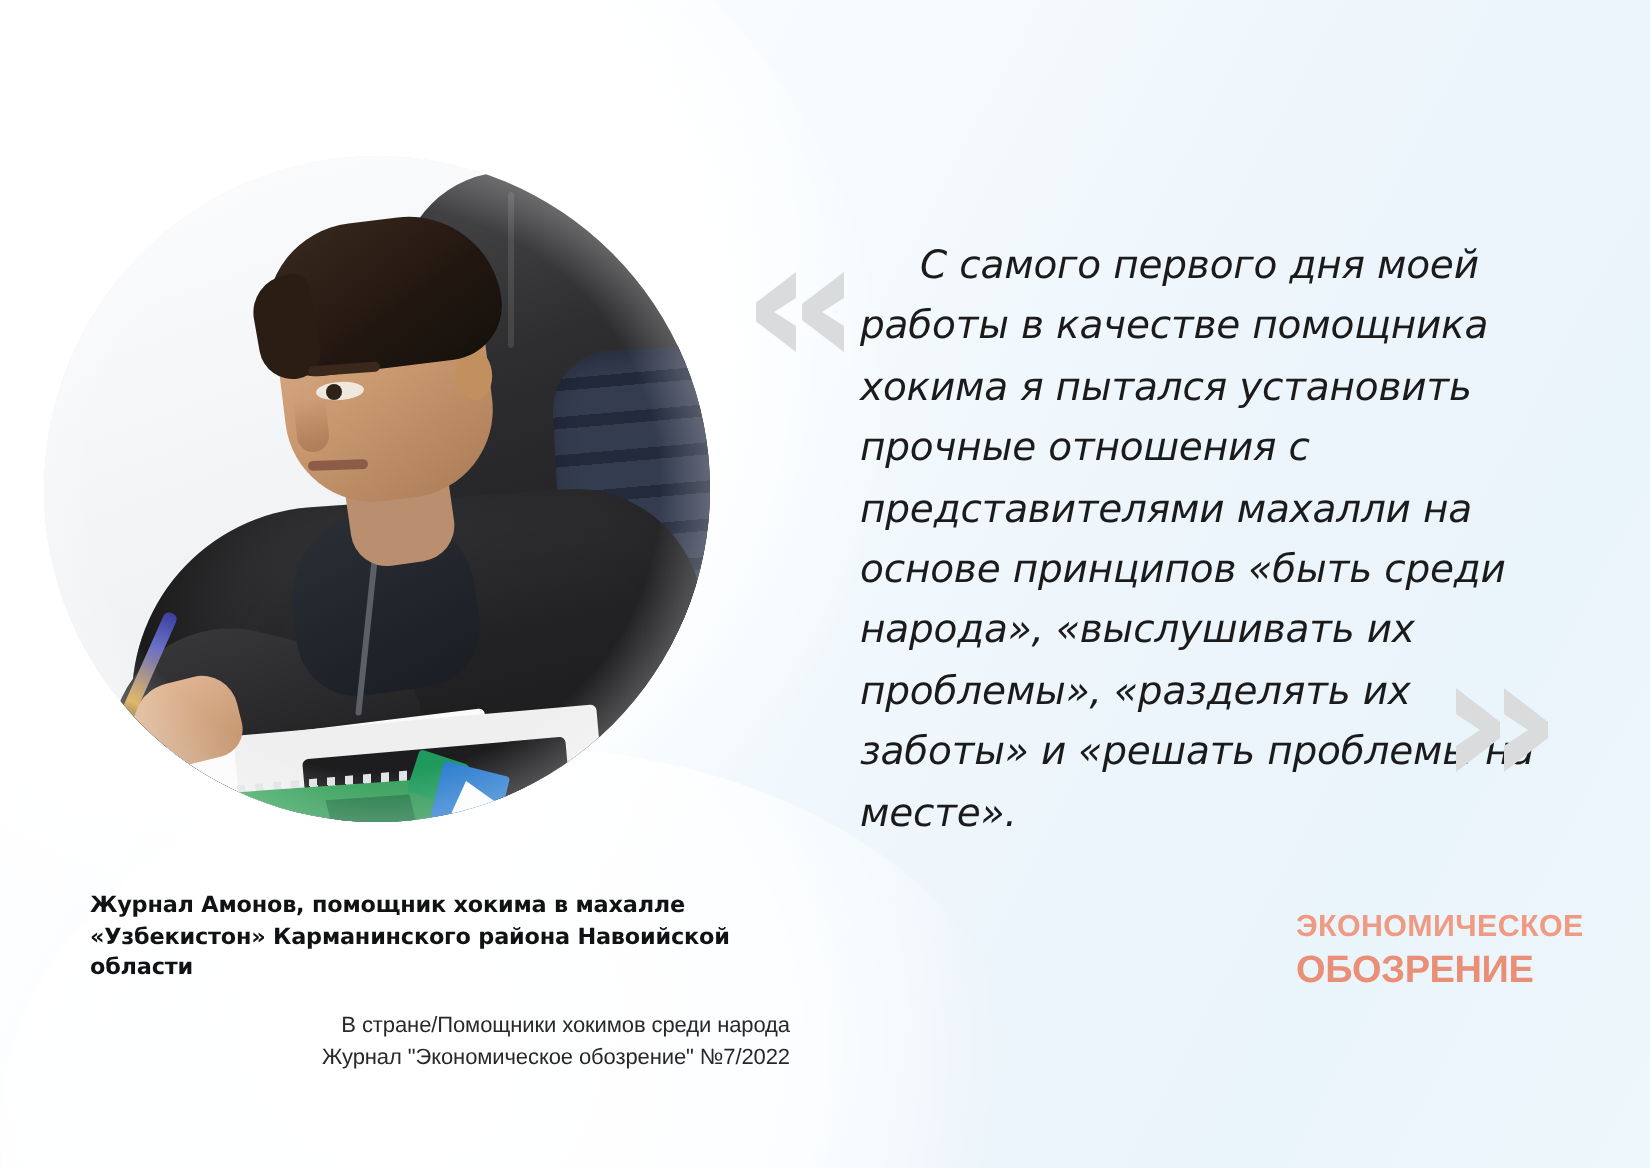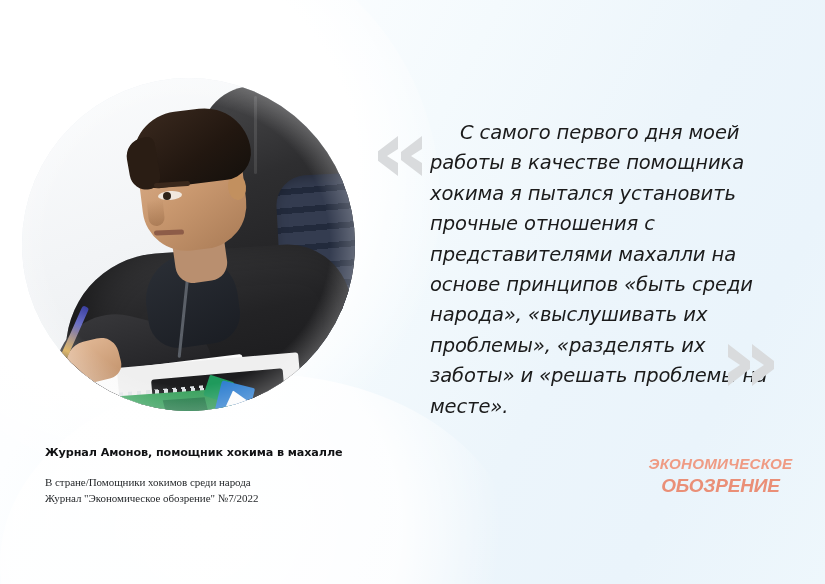--- a/index.html
+++ b/index.html
@@ -285,35 +285,35 @@
     font-weight: bold;
     font-size: 11.2px;
     line-height: 15.5px;
     color: #111214;
     letter-spacing: -0.1px;
   }
   #cap-meta {
     margin-top: 13px;
   }
   .cap-meta-line {
-    font-family: Liberation Serif, serif;
+    font-family: Liberation Sans, sans-serif;
     font-size: 11px;
     line-height: 16px;
     color: #26292c;
     letter-spacing: -0.05px;
+    text-align: right;
   }
 
   
   #logo {
     position: absolute;
     left: 648px;
     top: 456px;
     width: 145px;
-    text-align: center;
-    font-style: italic;
+    text-align: left;
   }
   #logo-line1 {
     font-family: "Liberation Sans", sans-serif;
     font-weight: bold;
     font-size: 15.2px;
     line-height: 16px;
     letter-spacing: 0.2px;
     color: #ef9b84;
   }
   #logo-line2 {
@@ -384,20 +384,21 @@
 
   <div id="quote-close">
     <svg class="chev" width="52" height="46" viewBox="0 0 52 46" xmlns="http://www.w3.org/2000/svg">
       <path d="M4 2 L4 15 L16 23 L4 31 L4 44 L26 27 L26 19 Z" fill="#d9dbdd"></path>
       <path d="M28 2 L28 15 L40 23 L28 31 L28 44 L50 27 L50 19 Z" fill="#d9dbdd"></path>
     </svg>
   </div>
 
   <div id="caption">
     <div class="cap-strong">Журнал Амонов, помощник хокима в махалле</div>
+    <div class="cap-strong">«Узбекистон» Карманинского района Навоийской области</div>
     <div id="cap-meta">
       <div class="cap-meta-line">В стране/Помощники хокимов среди народа</div>
       <div class="cap-meta-line">Журнал "Экономическое обозрение" №7/2022</div>
     </div>
   </div>
 
   <div id="logo">
     <div id="logo-line1">ЭКОНОМИЧЕСКОЕ</div>
     <div id="logo-line2">ОБОЗРЕНИЕ</div>
   </div>

